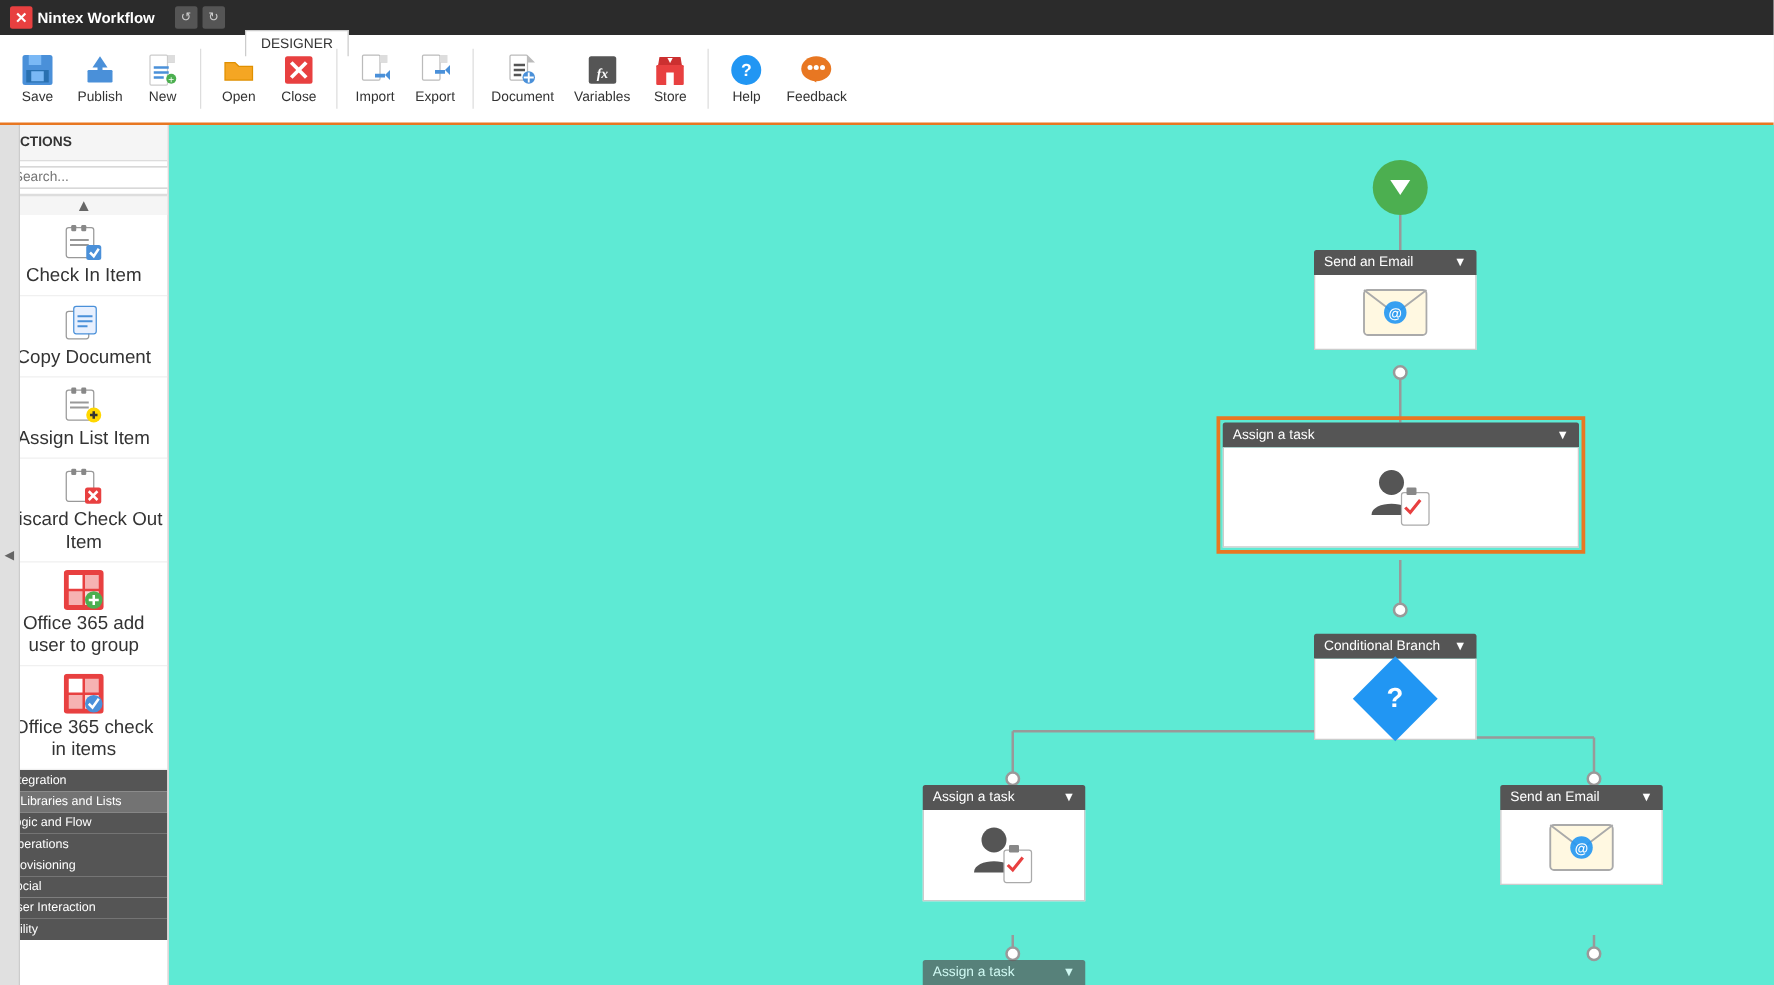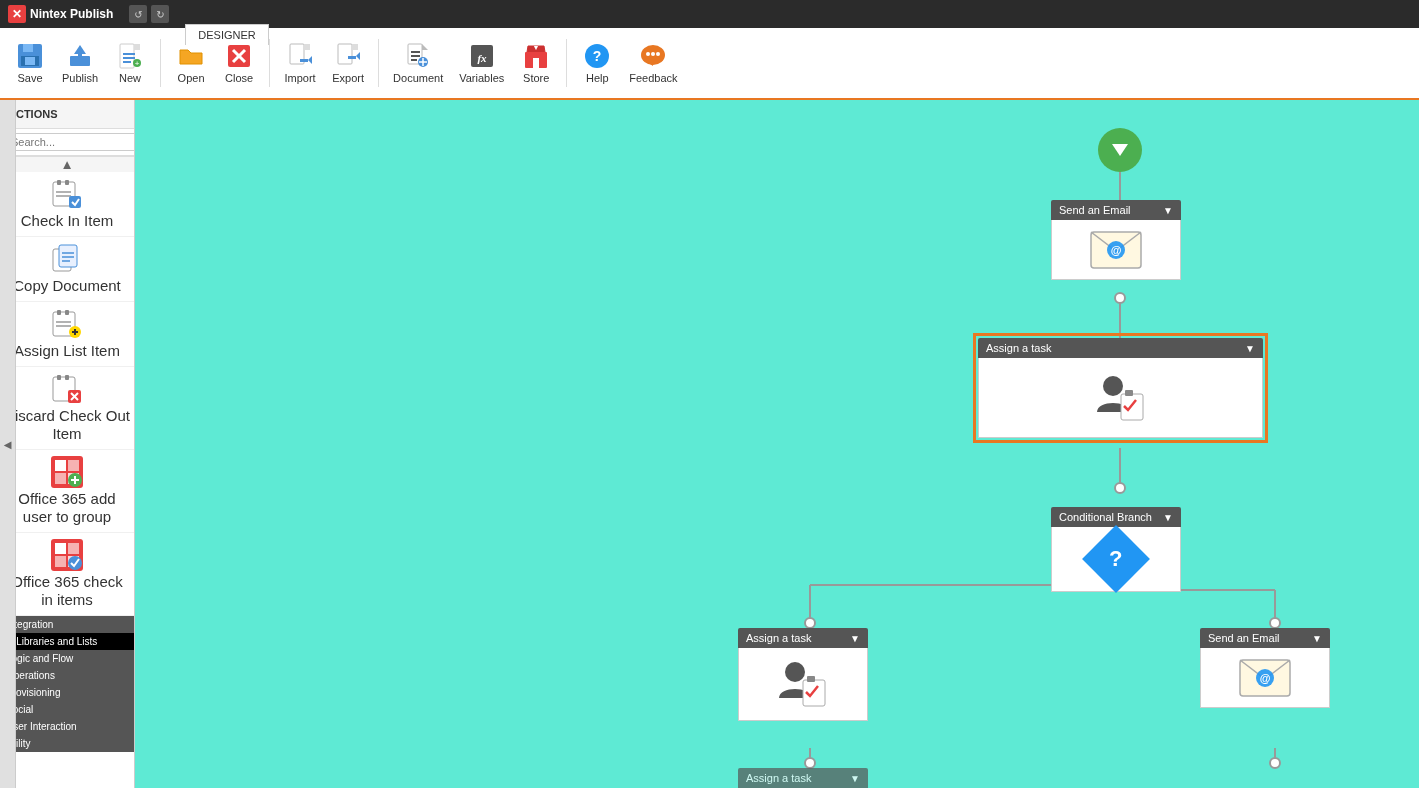--- a/index.html
+++ b/index.html
@@ -170,21 +170,21 @@
 
     
     .category-header {
       background: #555;
       color: white;
       padding: 3px 6px;
       font-size: 10px;
       cursor: pointer;
     }
     .category-header.active {
-      background: #000000;
+      background: #737373;
     }
     .category-header.active::before {
       content: '▲ ';
       font-size: 8px;
     }
     .category-header:not(.active)::before {
       content: '';
     }
 
     
@@ -282,21 +282,21 @@
       width: 28px;
       height: 28px;
     }
   </style>
 </head>
 <body>
 
 <div class="title-bar">
   <div class="title-bar-logo">
     <div class="x-icon">✕</div>
-    <span>Nintex Publish</span>
+    <span>Nintex Workflow</span>
   </div>
   <div class="title-bar-controls">
     <button class="title-bar-btn">↺</button>
     <button class="title-bar-btn">↻</button>
   </div>
   <div class="designer-tab">DESIGNER</div>
 </div>
 
 <div class="toolbar">
 

